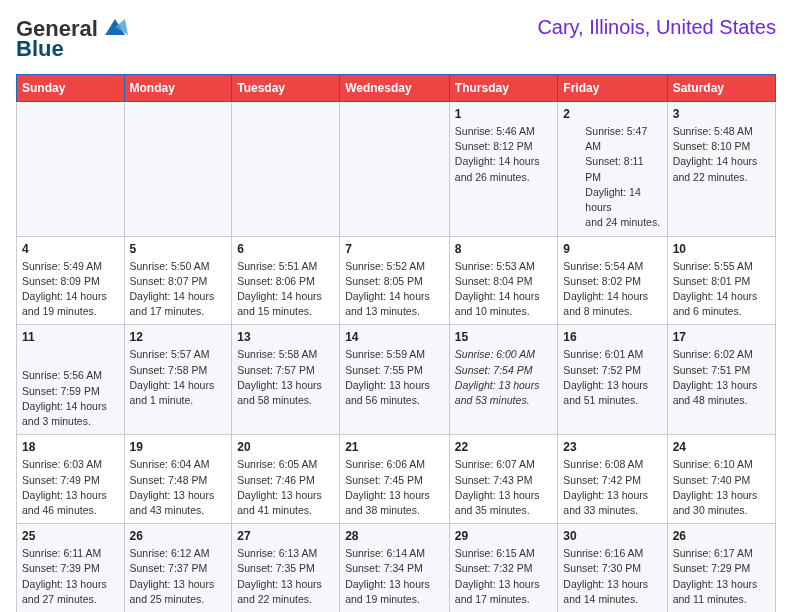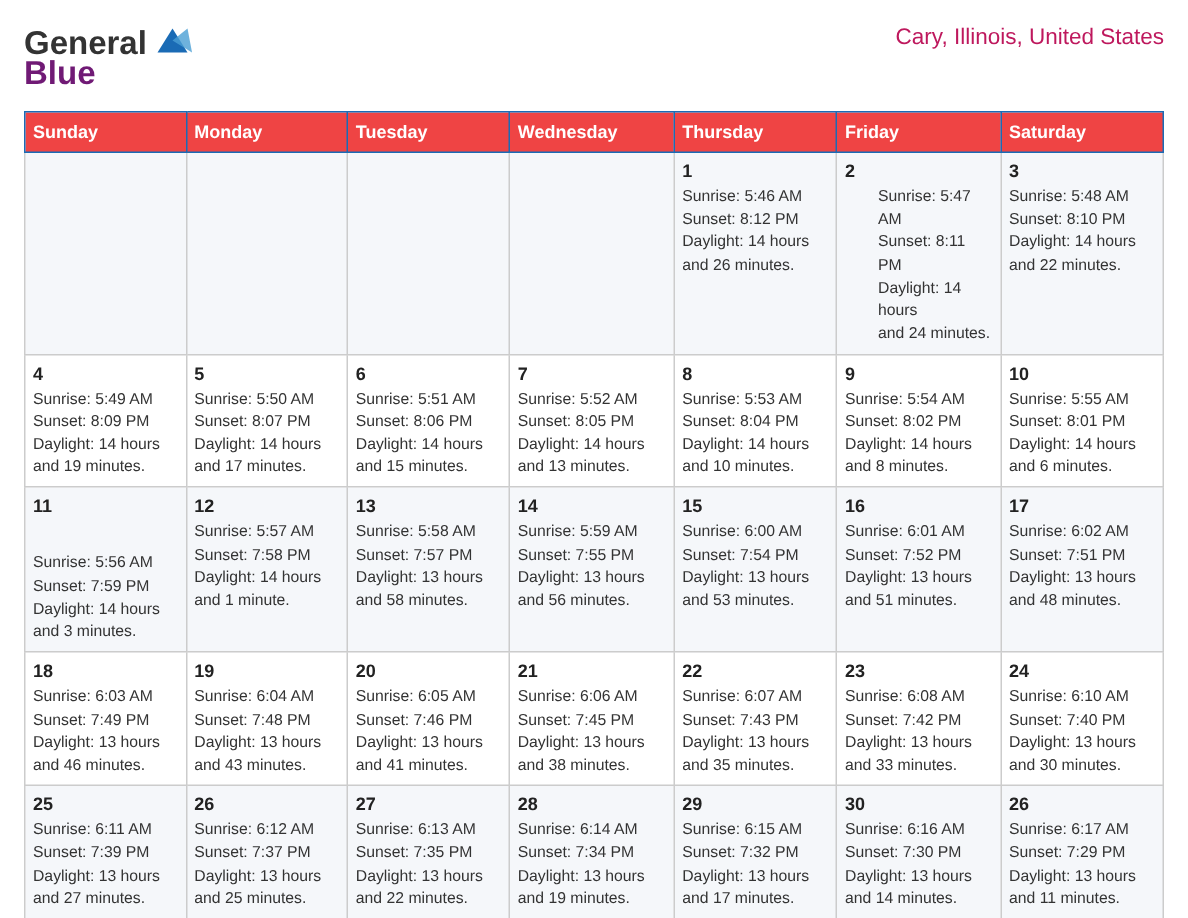--- a/index.html
+++ b/index.html
@@ -27,22 +27,22 @@
     }
     .title-area {
       text-align: right;
     }
     .month-title {
       font-size: 36px;
       color: #333;
       font-weight: normal;
     }
     .location-title {
-      font-size: 15px;
-      color: #be185d;
+      font-size: 20px;
+      color: #6d28d9;
     }
     table {
       width: 100%;
       border-collapse: collapse;
       font-size: 11px;
     }
     thead tr th {
       background-color: #ef4444;
       color: #fff;
       text-align: left;
@@ -87,21 +87,21 @@
   <div class="logo">
     <div class="logo-wrapper">
       <span style="font-size:22px;font-weight:bold;">
         <span style="color:#333;">General</span>
       </span>
       <svg width="30" height="20" viewBox="0 0 30 20" style="margin-left:2px;margin-top:-4px;">
         <polygon points="5,18 15,2 25,18" fill="#1a6bb5"></polygon>
         <polygon points="15,10 25,2 28,18" fill="#4a9fd4" opacity="0.8"></polygon>
       </svg>
     </div>
-    <div style="font-size:22px;font-weight:bold;color:#701a75;margin-top:-6px;">Blue</div>
+    <div style="font-size:22px;font-weight:bold;color:#0c4a6e;margin-top:-6px;">Blue</div>
   </div>
   <div class="title-area">
     <div class="location-title">Cary, Illinois, United States</div>
   </div>
 </div>
 
 <table>
   <thead>
     <tr>
     <th>Sunday</th>
@@ -216,21 +216,21 @@
         </td>
         <td>
           <div class="day-num">14</div>
           <div class="day-info" style="white-space: pre-line;">Sunrise: 5:59 AM
 Sunset: 7:55 PM
 Daylight: 13 hours
 and 56 minutes.</div>
         </td>
         <td>
           <div class="day-num">15</div>
-          <div class="day-info" style="white-space: pre-line;">Sunrise: 6:00 AM
+          <div class="day-info" style="white-space: pre-line; font-style: italic;">Sunrise: 6:00 AM
 Sunset: 7:54 PM
 Daylight: 13 hours
 and 53 minutes.</div>
         </td>
         <td>
           <div class="day-num">16</div>
           <div class="day-info" style="white-space: pre-line;">Sunrise: 6:01 AM
 Sunset: 7:52 PM
 Daylight: 13 hours
 and 51 minutes.</div>

